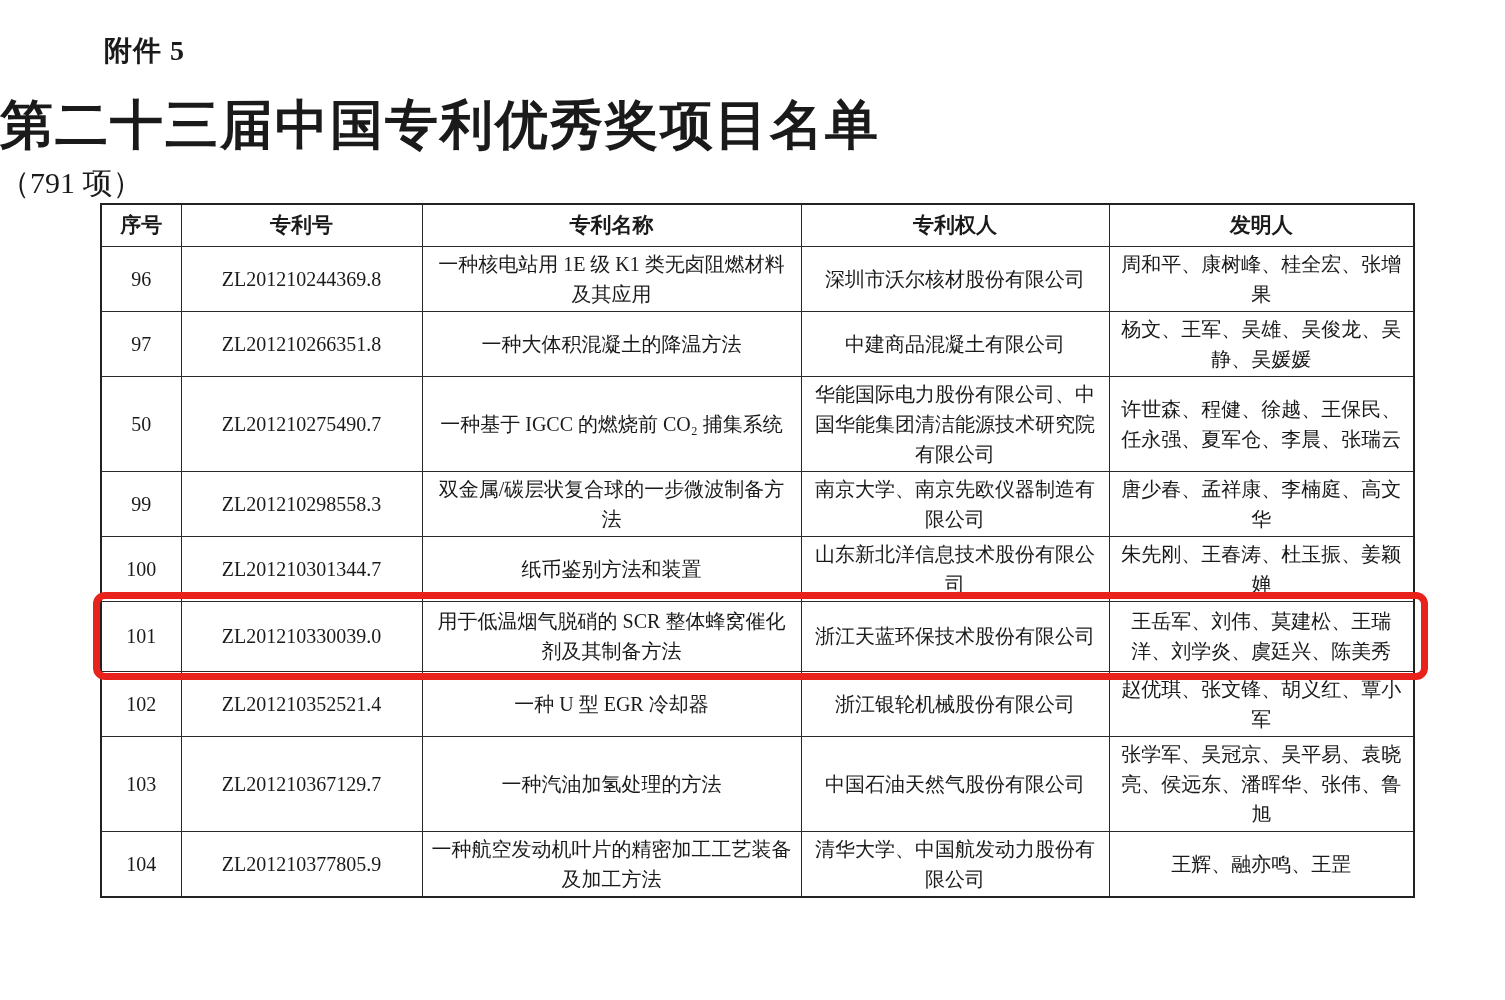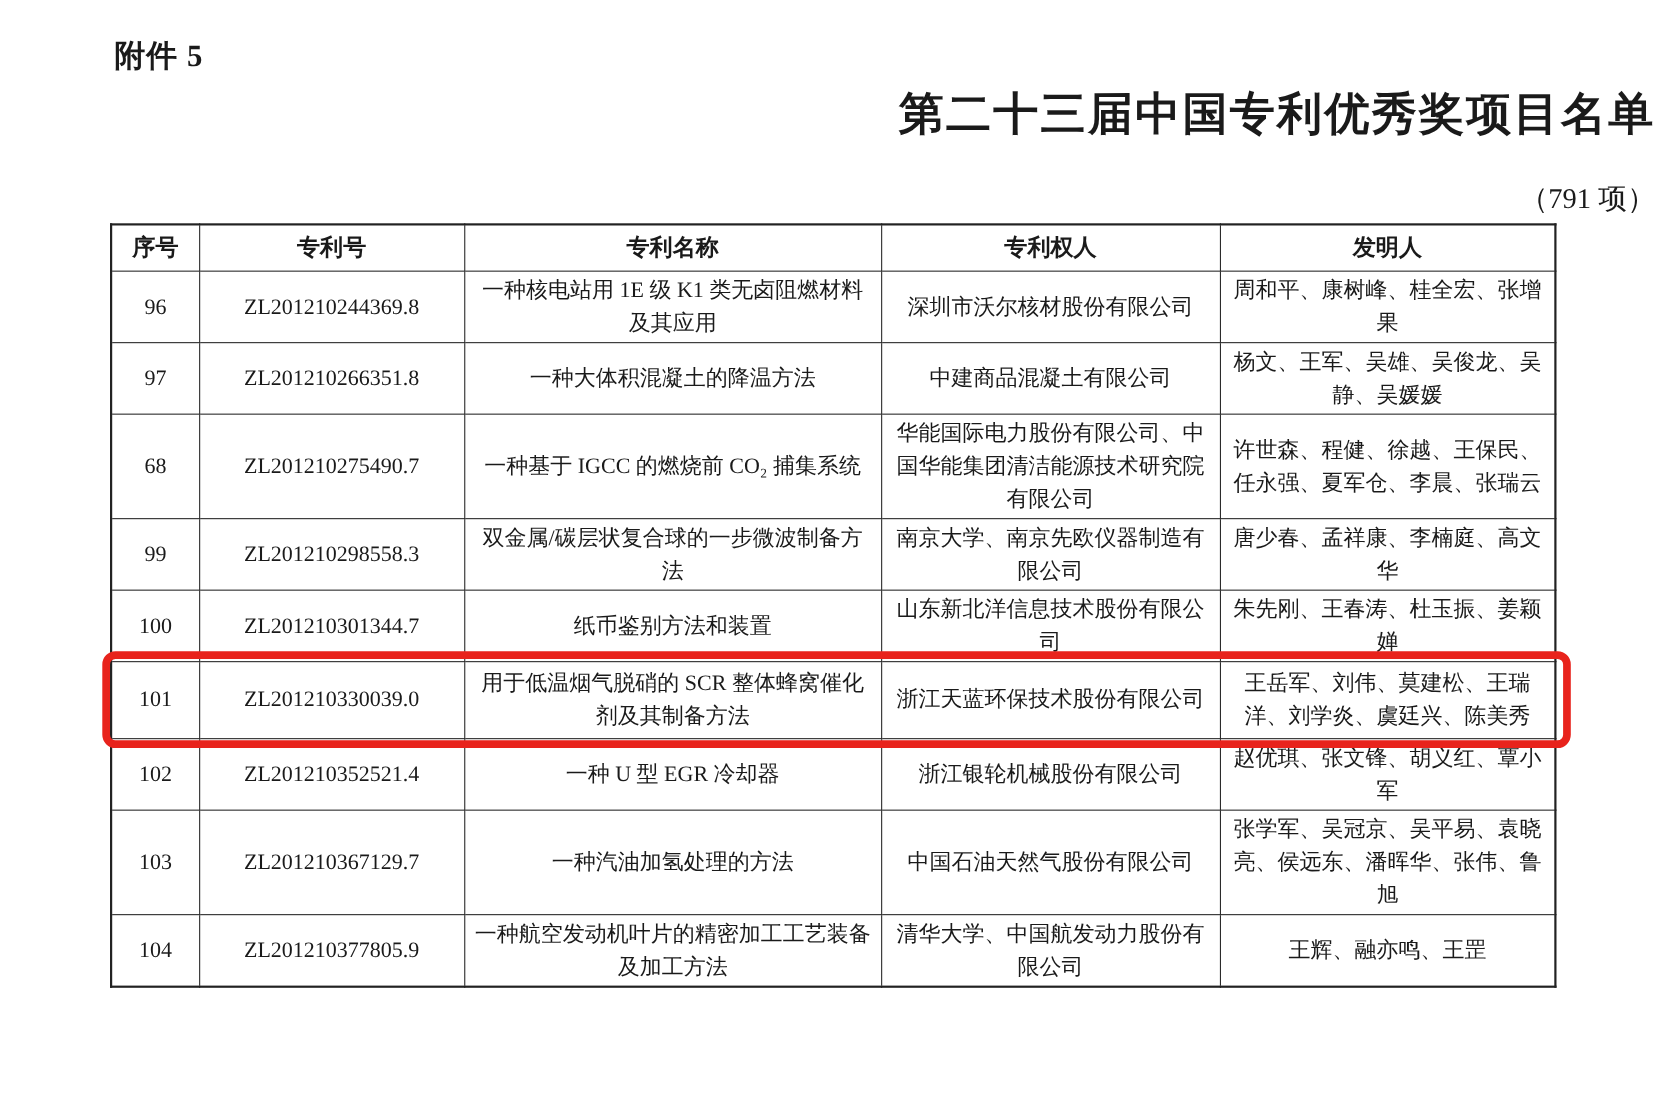--- a/index.html
+++ b/index.html
@@ -19,35 +19,35 @@
   .attachment {
     position: absolute;
     left: 104px;
     top: 32px;
     font-size: 28px;
     font-weight: bold;
     letter-spacing: 1px;
   }
   .title {
     position: absolute;
-    top: 76px;
+    top: 90px;
     left: 0;
     width: 100%;
-    text-align: right;
-    font-size: 41px;
+    text-align: left;
+    font-size: 53px;
     font-weight: bold;
     letter-spacing: 2px;
   }
   .subtitle {
     position: absolute;
     top: 163px;
     left: 0;
     width: 100%;
-    text-align: right;
-    font-size: 26px;
+    text-align: left;
+    font-size: 30px;
   }
   .table-wrap {
     position: absolute;
     left: 100px;
     top: 203px;
     width: 1169px;
   }
   table.patents {
     width: 1313px;
     table-layout: fixed;
@@ -125,21 +125,21 @@
           <td>周和平、康树峰、桂全宏、张增果</td>
         </tr>
         <tr>
           <td>97</td>
           <td>ZL201210266351.8</td>
           <td>一种大体积混凝土的降温方法</td>
           <td>中建商品混凝土有限公司</td>
           <td>杨文、王军、吴雄、吴俊龙、吴静、吴媛媛</td>
         </tr>
         <tr>
-          <td>68</td>
+          <td>50</td>
           <td>ZL201210275490.7</td>
           <td>一种基于 IGCC 的燃烧前 CO₂ 捕集系统</td>
           <td>华能国际电力股份有限公司、中国华能集团清洁能源技术研究院有限公司</td>
           <td>许世森、程健、徐越、王保民、任永强、夏军仓、李晨、张瑞云</td>
         </tr>
         <tr>
           <td>99</td>
           <td>ZL201210298558.3</td>
           <td>双金属/碳层状复合球的一步微波制备方法</td>
           <td>南京大学、南京先欧仪器制造有限公司</td>

